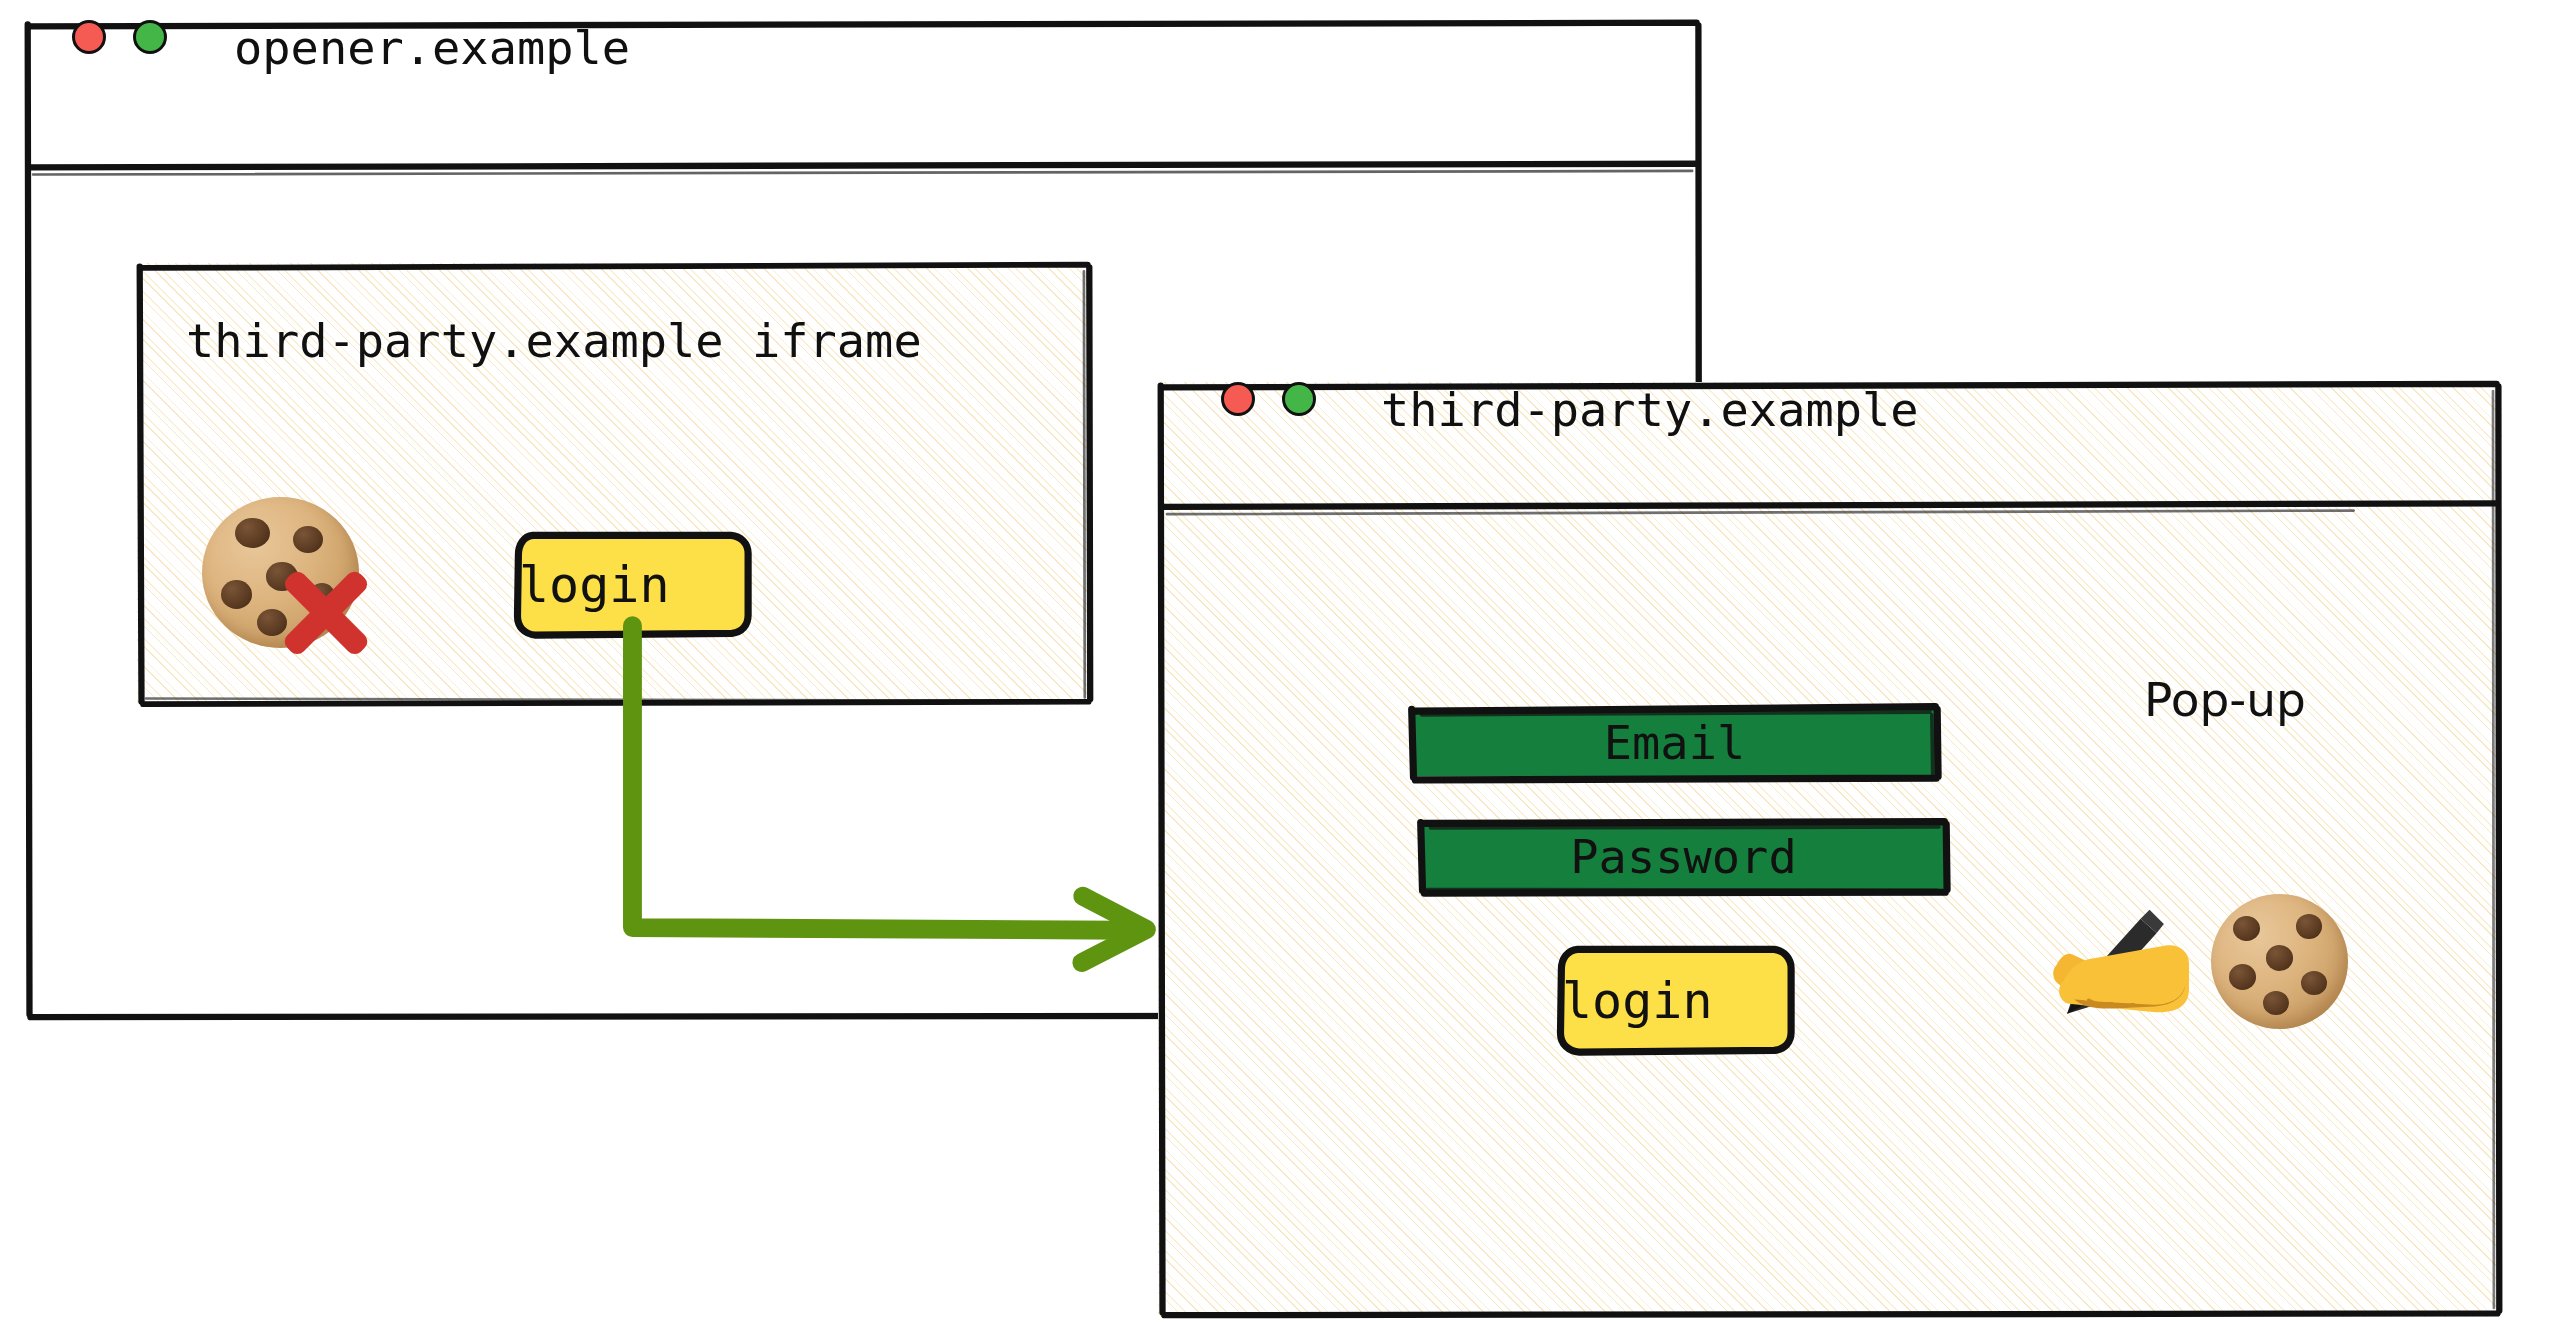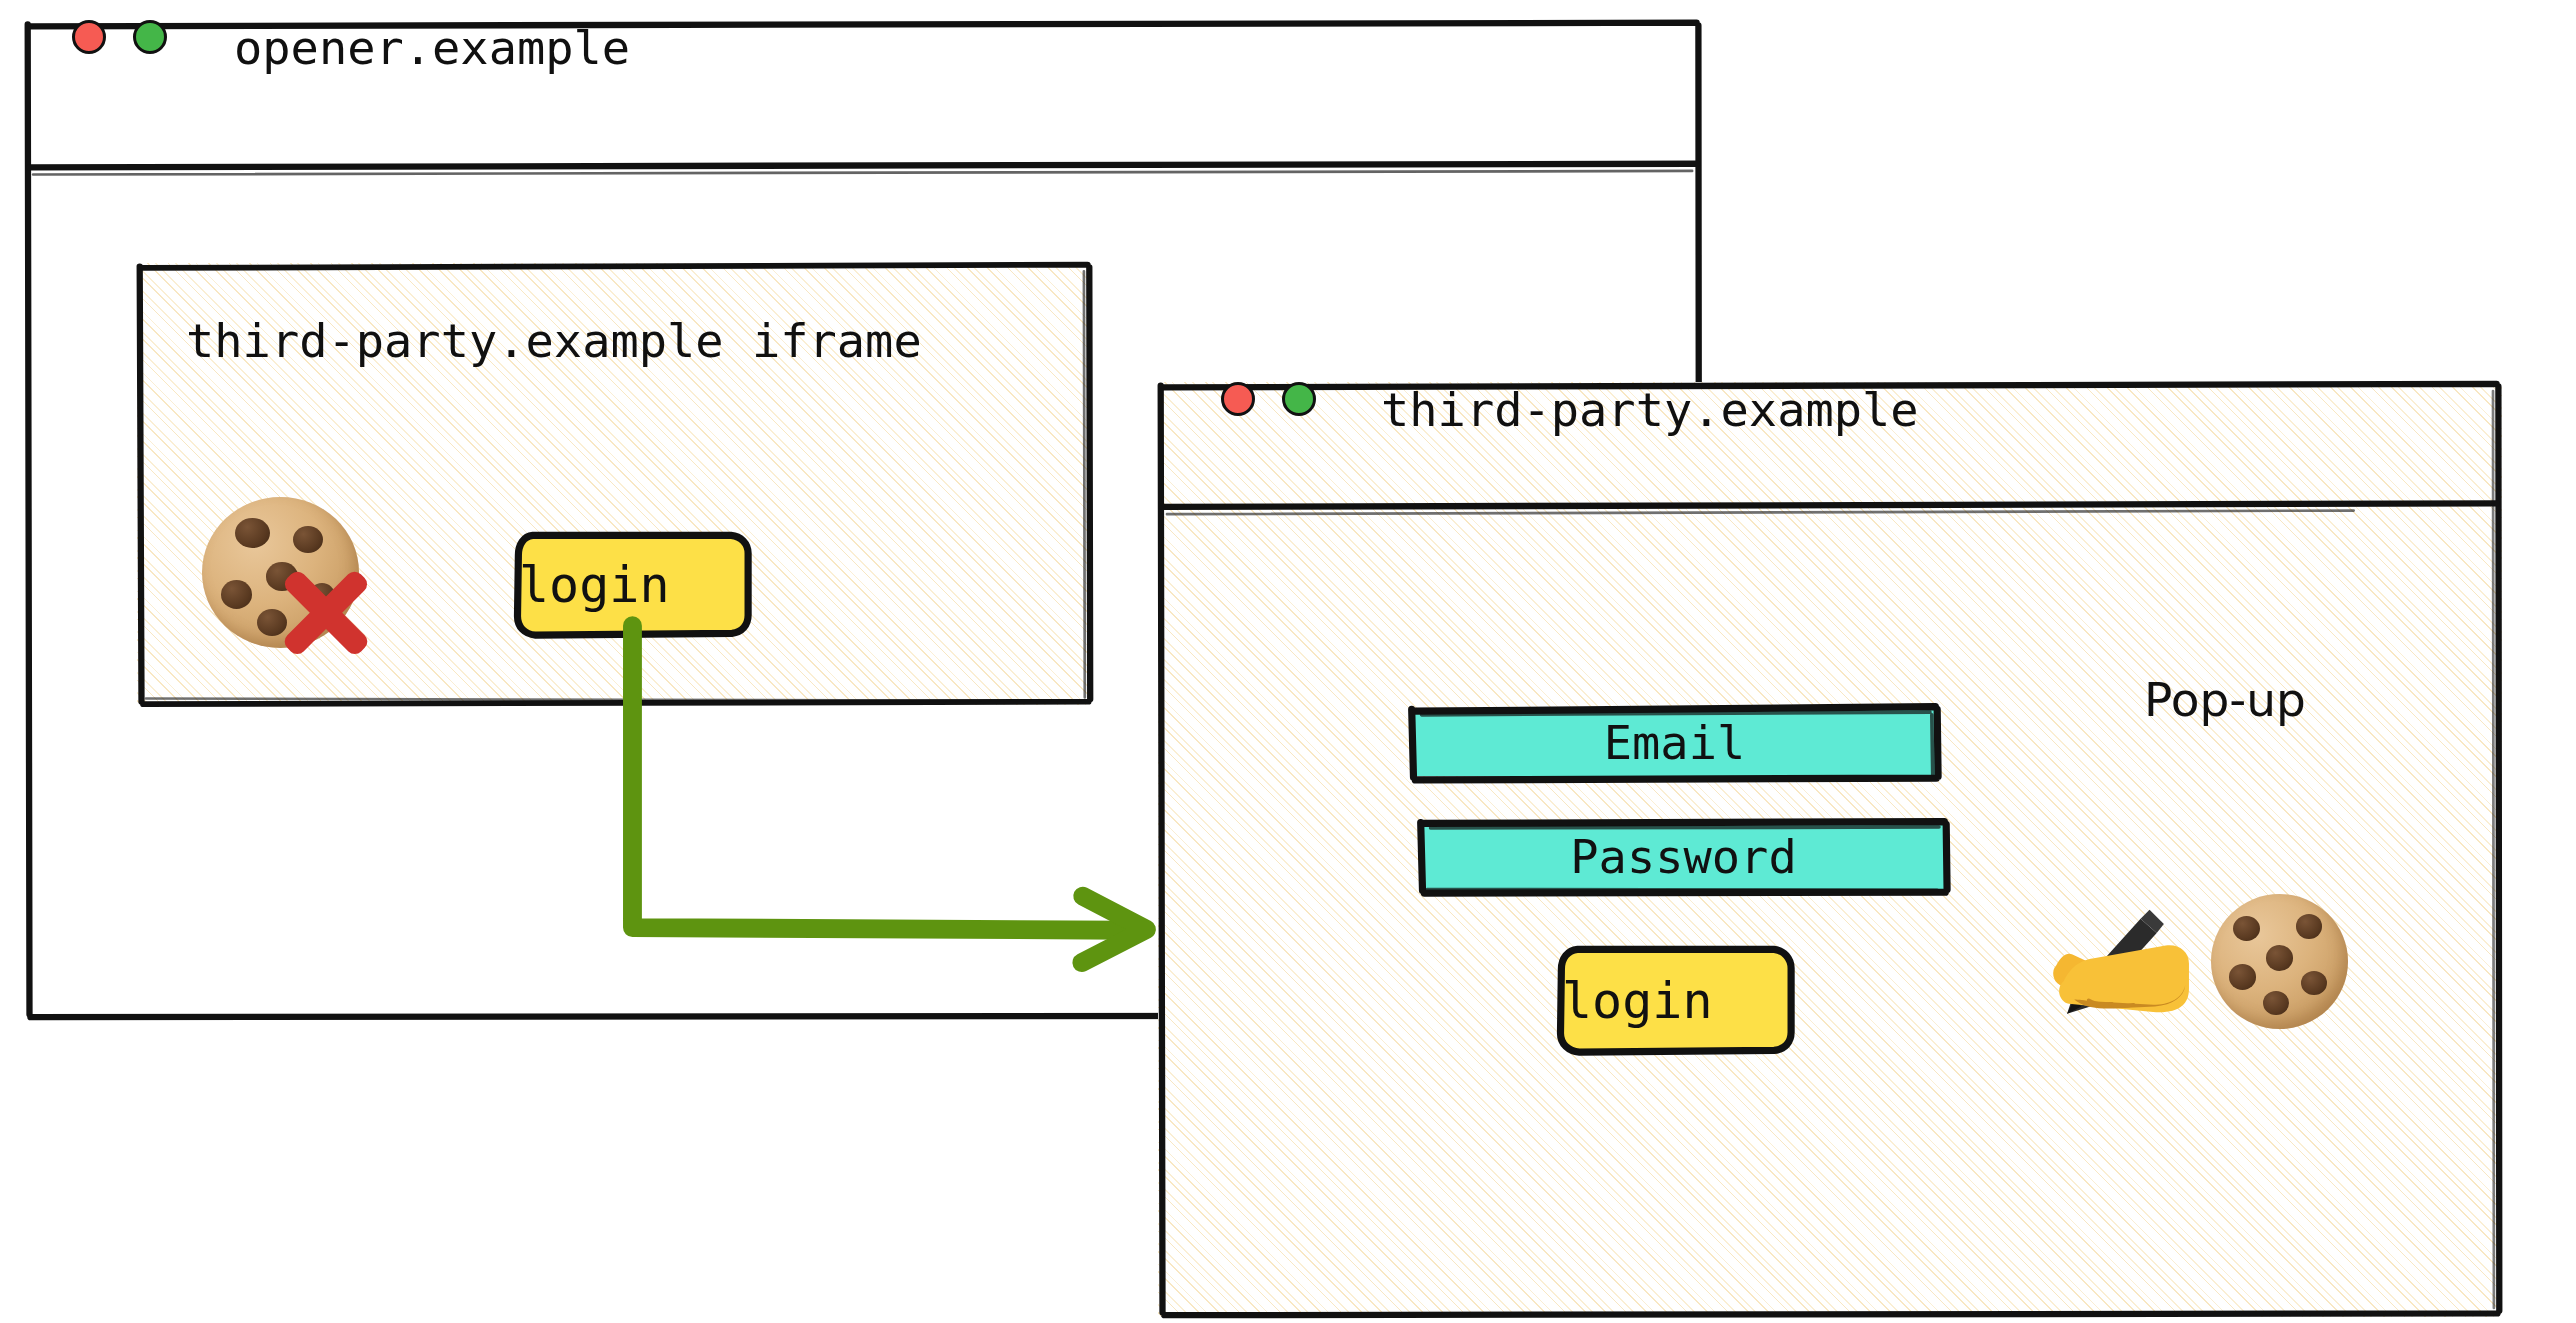--- a/index.html
+++ b/index.html
@@ -168,21 +168,21 @@
     height: 935px;
   }
   #popup-titlebar { height: 126px; padding-left: 63px; }
   #popup-dot-red   { width: 34px; height: 34px; }
   #popup-dot-green { width: 34px; height: 34px; margin-left: 27px; }
   #popup-title { font-size: 47px; margin-left: 65px; }
 
   
   .field {
     position: absolute;
-    background: #5eead4;
+    background: #15803d;
     display: flex;
     align-items: center;
     justify-content: center;
     font-family: "DejaVu Sans Mono", monospace;
     font-size: 47px;
     color: #111111;
   }
   .field .sketch-outline { position: absolute; inset: -5.4px; pointer-events:none; }
   .field .sketch-outline svg { width:100%; height:100%; display:block; overflow: visible;}
   .field .field-label { position: relative; z-index: 2; }

